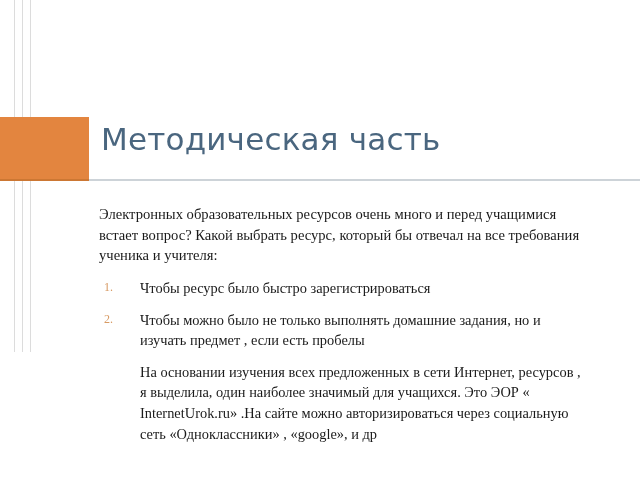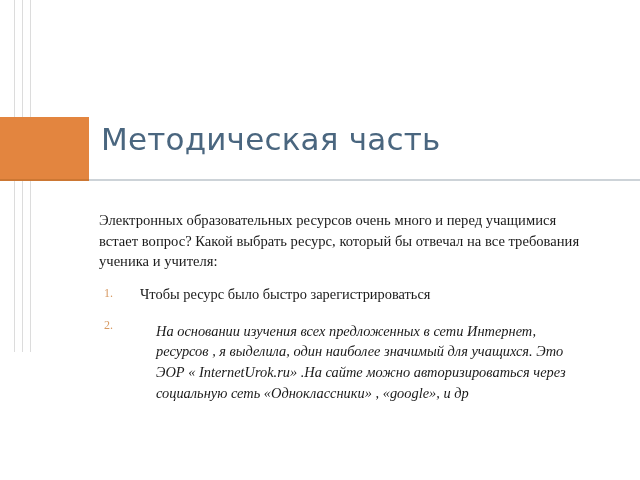--- a/index.html
+++ b/index.html
@@ -81,21 +81,21 @@
     position: absolute;
     left: 99px;
     top: 196px;
     width: 488px;
   }
   .para {
     font-family: "Liberation Serif", serif;
     font-size: 14.6px;
     line-height: 1.42;
     color: #1a1a1a;
-    margin: 14px 0 12px 0;
+    margin: 8px 0 12px 0;
     text-align: left;
   }
   .list {
     list-style: none;
     margin: 0;
     padding: 0;
   }
   .list-item {
     position: relative;
     padding-left: 41px;
@@ -112,22 +112,21 @@
     font-family: "Liberation Serif", serif;
     font-size: 12px;
     color: #d79a63;
   }
   .sub-para {
     padding-left: 41px;
     font-family: "Liberation Serif", serif;
     font-size: 14.4px;
     line-height: 1.44;
     color: #1a1a1a;
-    margin: 16px;
-    font-style: italic;
+    margin: 0;
   }
 </style>
 </head>
 <body>
 
 <div class="slide">
 
   <div class="vline v1"></div>
   <div class="vline v2"></div>
   <div class="vline v3"></div>
@@ -142,19 +141,20 @@
   <div class="body">
     <p class="para">Электронных образовательных ресурсов очень много и перед учащимися встает вопрос? Какой выбрать ресурс, который бы отвечал на все требования ученика и учителя:</p>
 
     <ul class="list">
       <li class="list-item">
         <span class="marker">1.</span>
         <span>Чтобы ресурс было быстро зарегистрироваться</span>
       </li>
       <li class="list-item">
         <span class="marker">2.</span>
+        <span>Чтобы можно было не только выполнять домашние задания, но и изучать предмет , если есть пробелы</span>
       </li>
     </ul>
 
     <p class="sub-para">На основании изучения всех предложенных в сети Интернет, ресурсов , я выделила, один наиболее значимый для учащихся. Это ЭОР « InternetUrok.ru» .На сайте можно авторизироваться через социальную сеть «Одноклассники» , «google», и др</p>
   </div>
 
 </div>
 
 </body></html>

